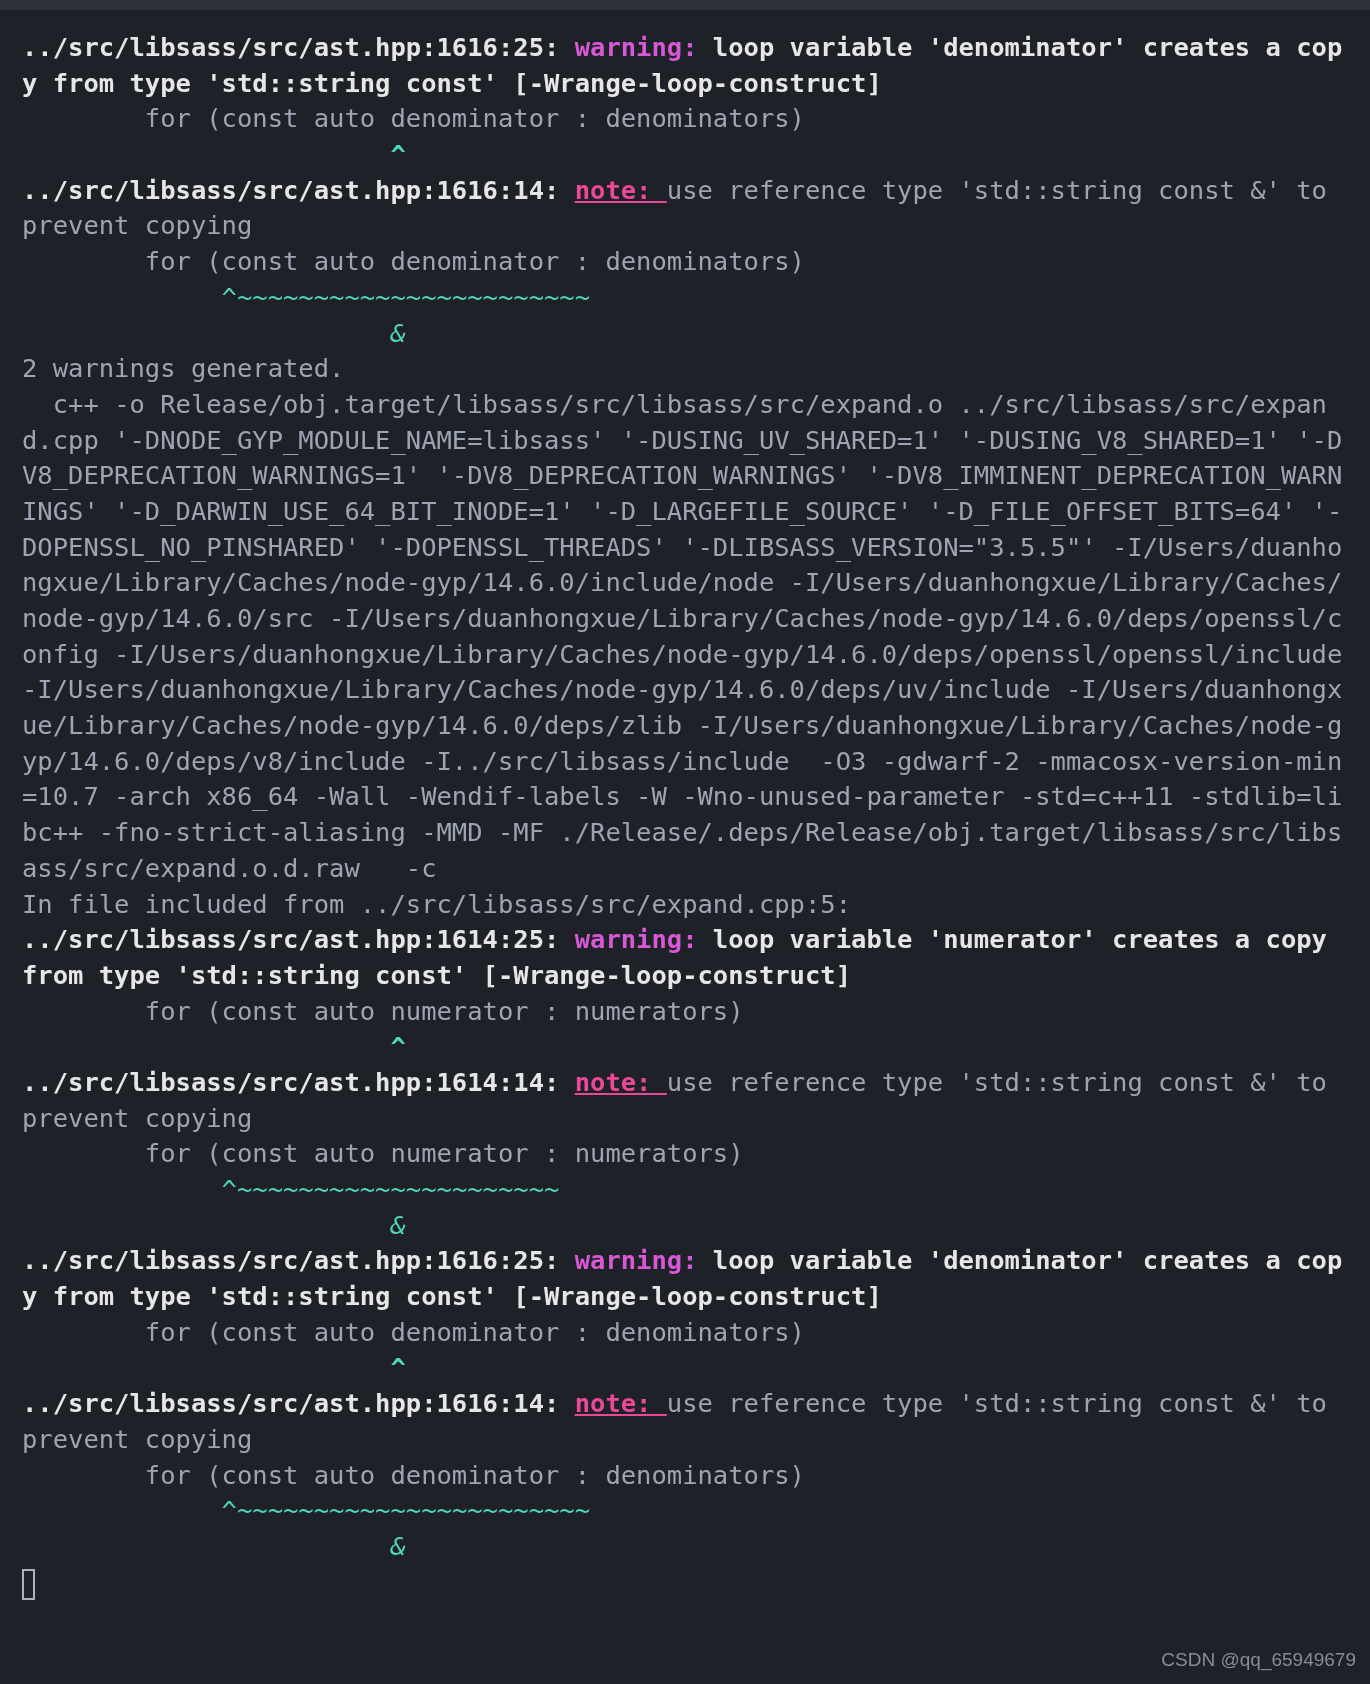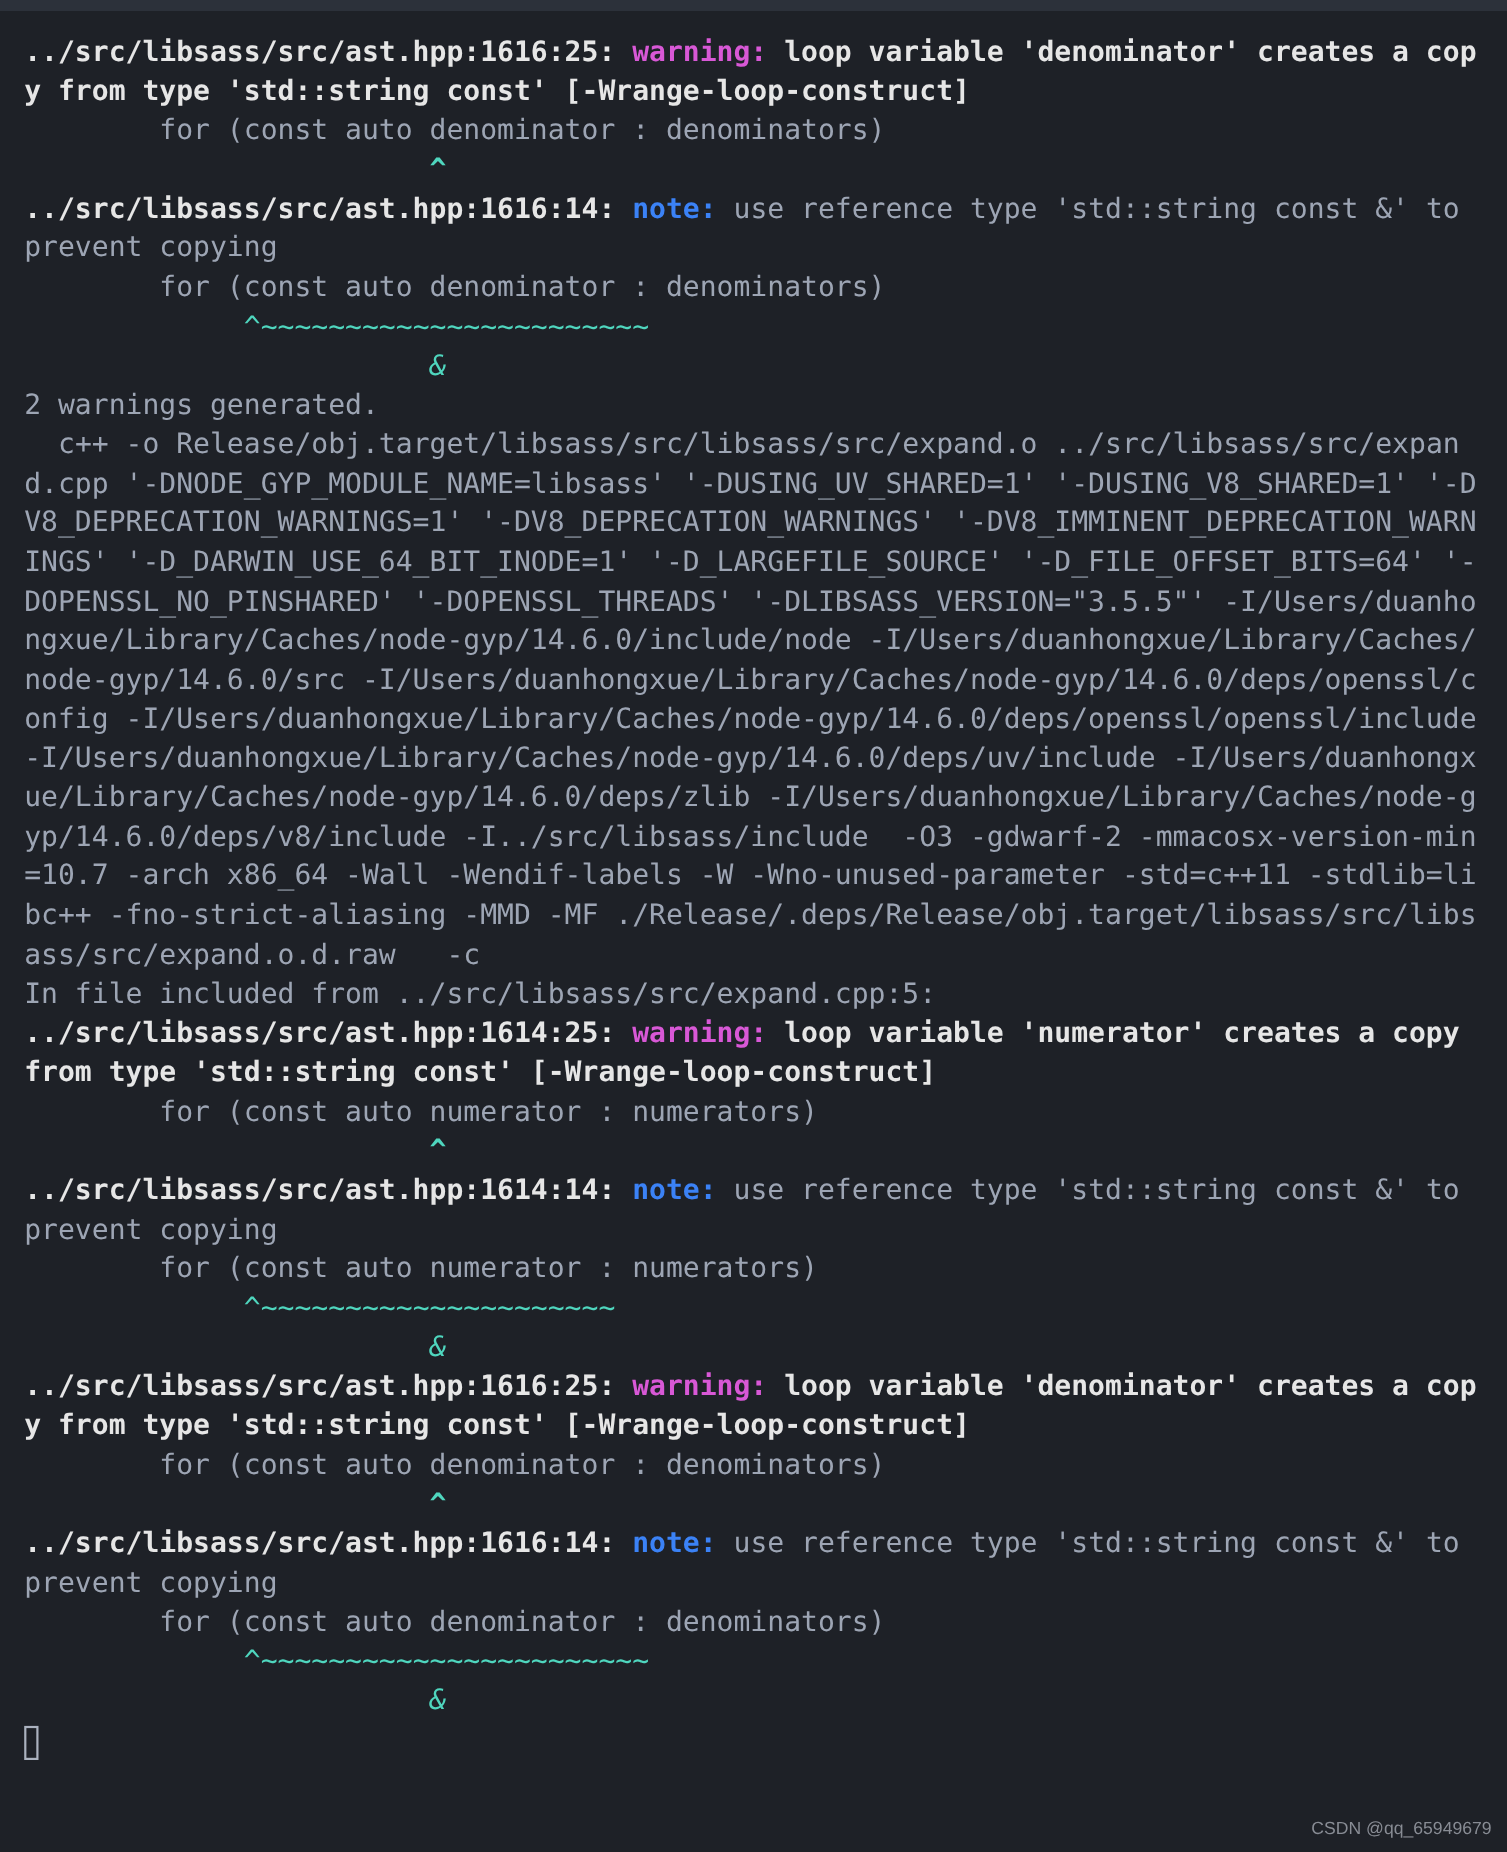--- a/index.html
+++ b/index.html
@@ -16,38 +16,38 @@
   .terminal {
     padding: 18px 20px 10px 22px;
     white-space: pre-wrap;
     word-break: break-all;
     position: relative;
     height: 100%;
     margin-top: 12px;
   }
   .bold { color: #e6e6e6; font-weight: bold; }
   .warning { color: #d858d6; font-weight: bold; }
-  .note { color: #3b82f6; font-weight: bold; }
+  .note { color: #ec4899; font-weight: bold; text-decoration: underline; }
   .dim { color: #9da5b4; text-align: right; }
   .caret { color: #4fd6be; font-weight: bold; }
   .squiggle { color: #4fd6be; }
   .amp { color: #4fd6be; font-style: italic; }
   .cursor {
     display: inline-block;
     width: 13px;
     height: 31px;
     border: 2px solid #abb2bf;
     vertical-align: text-bottom;
     margin-top: 4px;
   }
   .watermark {
     position: absolute;
     bottom: 10px;
     right: 14px;
-    font-size: 16px;
+    font-size: 19px;
     color: #888c94;
     font-family: -apple-system, Arial, sans-serif;
   }
   .line { display: block; }
   .topbar {
     width: 100%;
     height: 10px;
     background: #2c313a;
     position: absolute;
     top: 0; left: 0;

